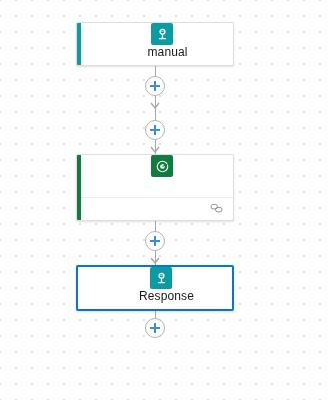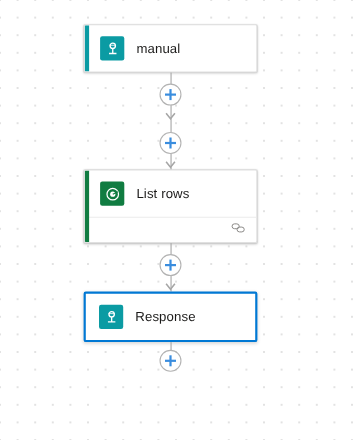--- a/index.html
+++ b/index.html
@@ -55,20 +55,21 @@
     top: 0;
     bottom: 0;
     width: 4px;
   }
 
   .card-head {
     display: flex;
     align-items: center;
     height: 42px;
     padding-left: 14px;
+    flex-direction: column;
   }
   .card.selected .card-head { padding-left: 12px; }
 
   .icon-tile {
     width: 22px;
     height: 22px;
     border-radius: 2px;
     flex: 0 0 auto;
     display: flex;
     align-items: center;
@@ -200,21 +201,20 @@
     <div class="card">
       <div class="accent" style="background:#107c41"></div>
       <div class="card-head">
         <div class="icon-tile" style="background:#107c41">
           <svg width="15" height="15" viewBox="0 0 16 16" aria-hidden="true">
             <circle cx="8" cy="8" r="5.6" fill="none" stroke="#ffffff" stroke-width="1.2"></circle>
             <circle cx="8" cy="8" r="2.5" fill="#ffffff"></circle>
             <path d="M8 8 L13.2 5.6" stroke="#107c41" stroke-width="1.1"></path>
           </svg>
         </div>
-        <div class="card-title">List rows</div>
       </div>
       <div class="card-foot">
         <span>
           <svg width="13" height="11" viewBox="0 0 16 13" aria-hidden="true">
             <rect x="1.2" y="1.6" width="8" height="5.4" rx="2.7" fill="none" stroke="#8a8886" stroke-width="1.1"></rect>
             <rect x="6.8" y="5.2" width="8" height="5.4" rx="2.7" fill="none" stroke="#8a8886" stroke-width="1.1"></rect>
           </svg>
         </span>
       </div>
     </div>

